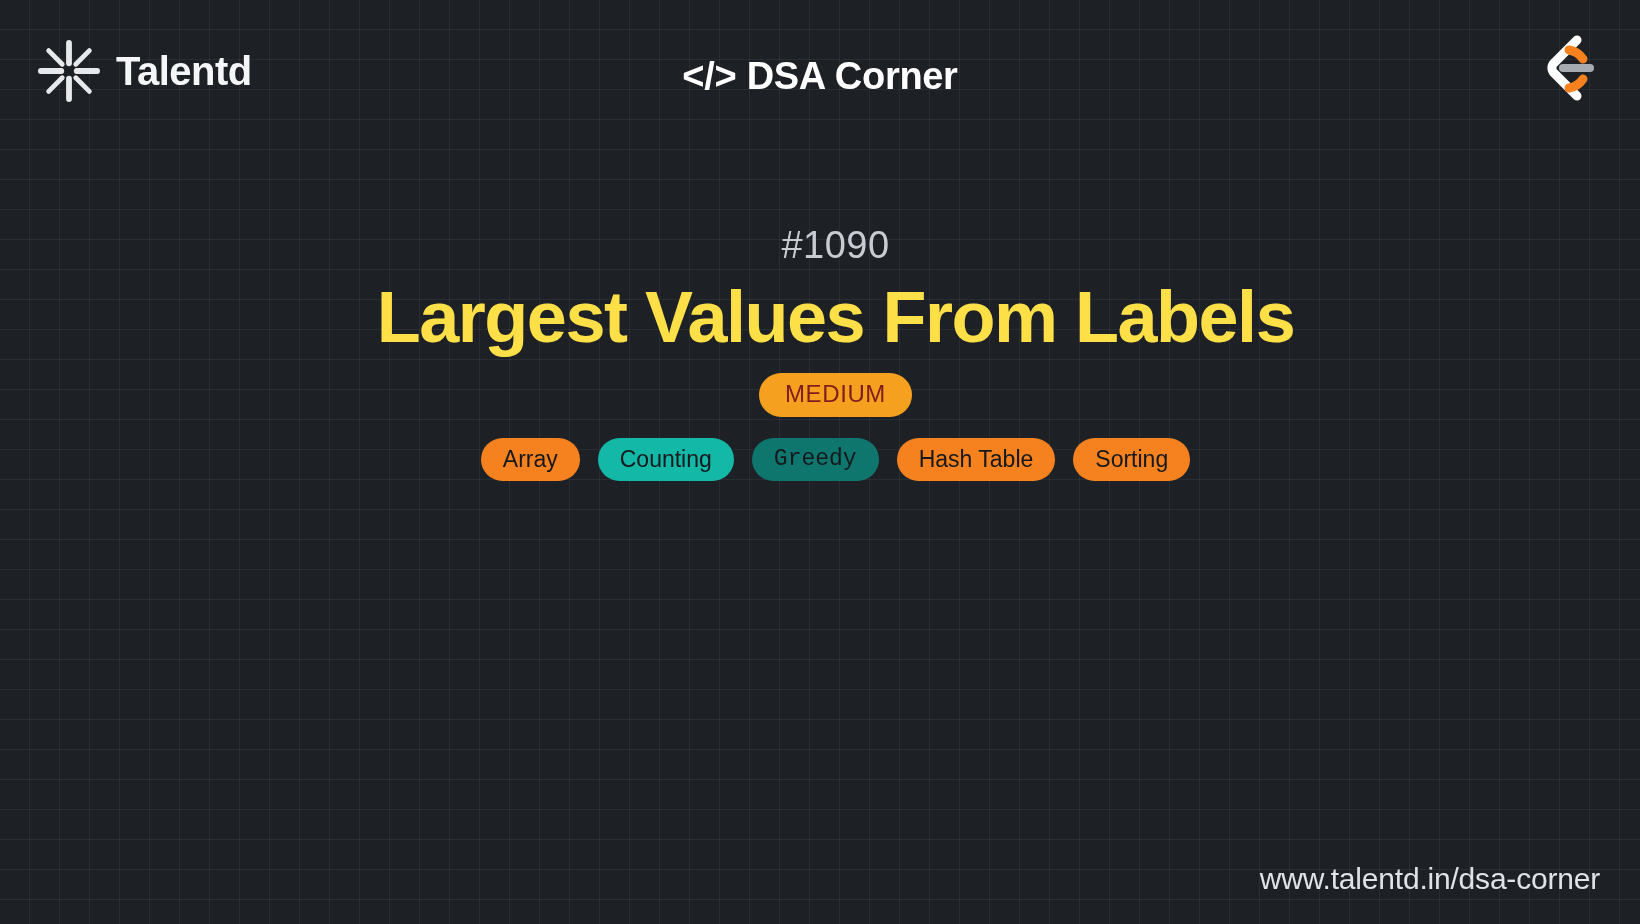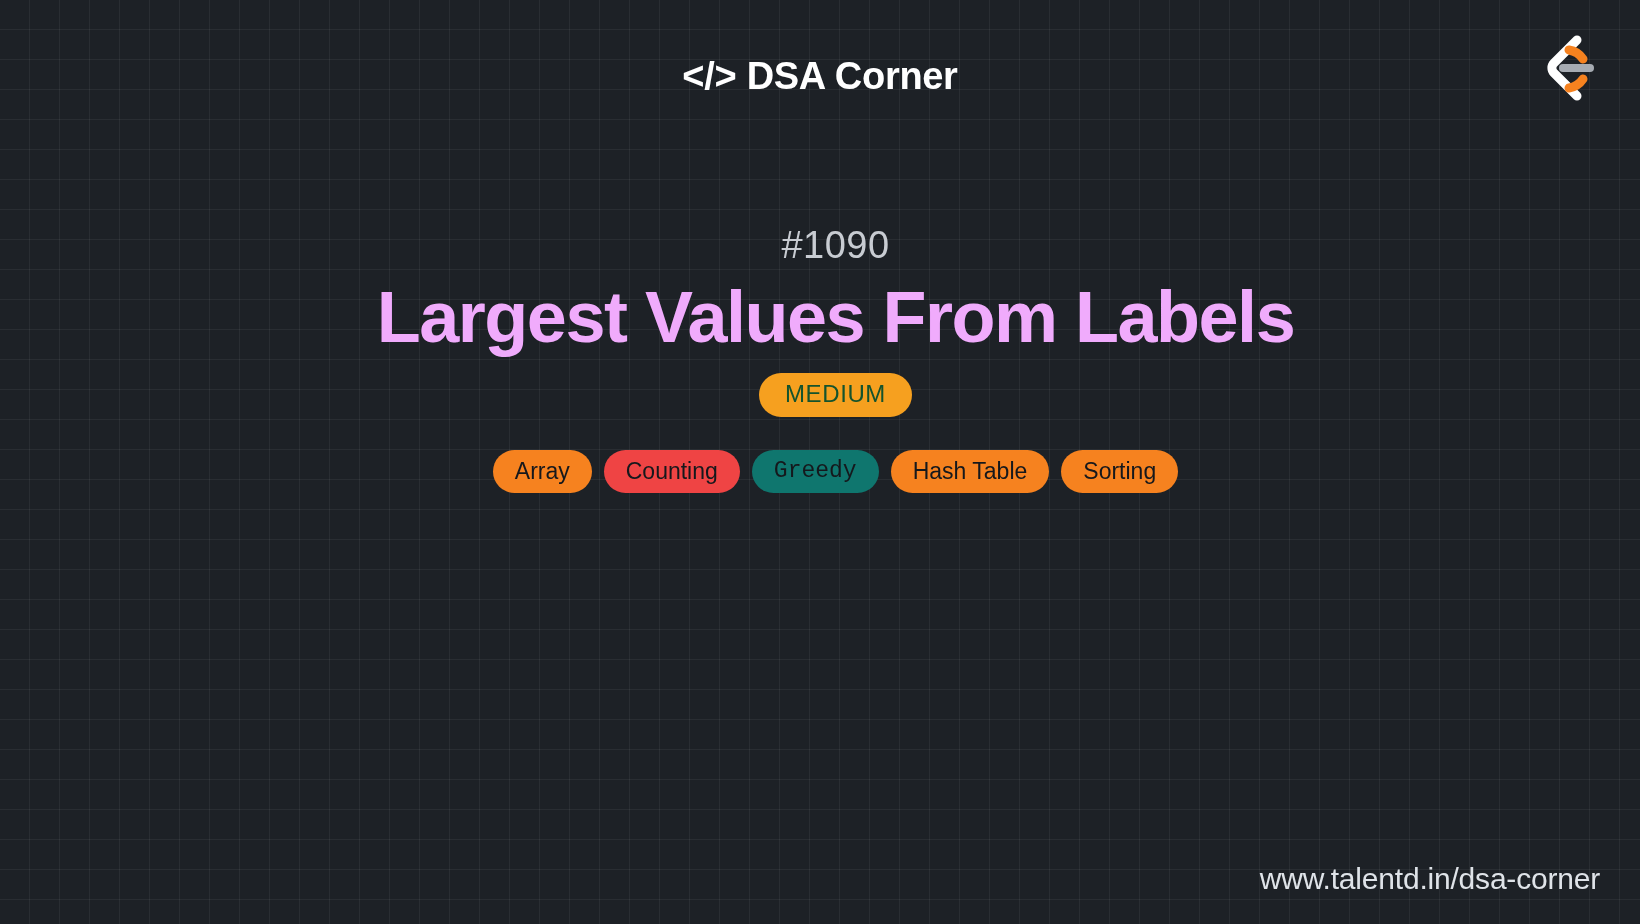--- a/index.html
+++ b/index.html
@@ -77,43 +77,43 @@
     font-size:38px;
     color:#c8ccd2;
     letter-spacing:0.5px;
     line-height:1.1;
     margin-bottom:10px;
   }
 
   .problem-title {
     font-size:72px;
     font-weight:bold;
-    color:#f0abfc;
+    color:#fde047;
     letter-spacing:-1.5px;
     line-height:1.12;
     white-space:nowrap;
   }
 
   .difficulty-wrap { margin-top:16px; }
   .difficulty-badge {
     display:inline-block;
     padding:8px 26px 9px;
     border-radius:999px;
     font-size:24px;
-    color:#14532d;
+    color:#7f1d1d;
     letter-spacing:0.6px;
     line-height:1.1;
   }
 
   .tags {
-    margin-top:33px;
+    margin-top:21px;
     display:flex;
     justify-content:center;
     align-items:center;
-    gap:12px;
+    gap:18px;
     flex-wrap:nowrap;
   }
   .tag {
     display:inline-block;
     padding:8px 22px 9px;
     border-radius:999px;
     font-size:23px;
     color:#15181c;
     line-height:1.15;
     white-space:nowrap;
@@ -140,20 +140,37 @@
     font-size:30px;
     color:#dfe3e8;
     letter-spacing:-0.2px;
   }
 </style>
 </head>
 <body>
 
 <div class="header">
 
+  <div class="brand">
+    <span class="brand-mark-wrap">
+      <svg class="brand-mark" viewBox="0 0 64 64" aria-hidden="true">
+        <g stroke="#e7e9ec" stroke-linecap="round">
+          <line x1="32" y1="3" x2="32" y2="24" stroke-width="6"></line>
+          <line x1="32" y1="40" x2="32" y2="61" stroke-width="6"></line>
+          <line x1="3" y1="32" x2="24" y2="32" stroke-width="6"></line>
+          <line x1="40" y1="32" x2="61" y2="32" stroke-width="6"></line>
+          <line x1="11" y1="11" x2="25" y2="25" stroke-width="5"></line>
+          <line x1="39" y1="39" x2="53" y2="53" stroke-width="5"></line>
+          <line x1="53" y1="11" x2="39" y2="25" stroke-width="5"></line>
+          <line x1="25" y1="39" x2="11" y2="53" stroke-width="5"></line>
+        </g>
+      </svg>
+    </span>
+    <span class="brand-name">Talentd</span>
+  </div>
 
   <div class="header-title">&lt;/&gt; DSA Corner</div>
 
   <span class="site-mark-wrap">
     <svg class="site-mark" viewBox="0 0 74 78" aria-hidden="true">
       <path d="M47 10 L24 33 a7 7 0 0 0 0 10 L47 66" fill="none" stroke="#ffffff" stroke-width="9" stroke-linecap="round" stroke-linejoin="round"></path>
       <path d="M39 20 a21 21 0 0 1 14 9" fill="none" stroke="#F6821F" stroke-width="9" stroke-linecap="round"></path>
       <path d="M53 49 a21 21 0 0 1 -14 9" fill="none" stroke="#F6821F" stroke-width="9" stroke-linecap="round"></path>
       <line x1="33" y1="38" x2="60" y2="38" stroke="#a6abb2" stroke-width="8" stroke-linecap="round"></line>
     </svg>
@@ -166,21 +183,21 @@
   <div class="problem-number">#1090</div>
 
   <h1 class="problem-title">Largest Values From Labels</h1>
 
   <div class="difficulty-wrap">
     <span class="difficulty-badge" style="background: rgb(246, 160, 31);">MEDIUM</span>
   </div>
 
   <div class="tags">
       <span class="tag" style="background: rgb(246, 130, 31);">Array</span>
-      <span class="tag" style="background: #ef4444;">Counting</span>
+      <span class="tag" style="background: #14b8a6;">Counting</span>
       <span class="tag" style="background: #0f766e; font-family: Liberation Mono, monospace;">Greedy</span>
       <span class="tag" style="background: rgb(246, 130, 31);">Hash Table</span>
       <span class="tag" style="background: rgb(246, 130, 31);">Sorting</span>
     </div>
 
 
 </div>
 
 <div class="footer">www.talentd.in/dsa-corner</div>
 

